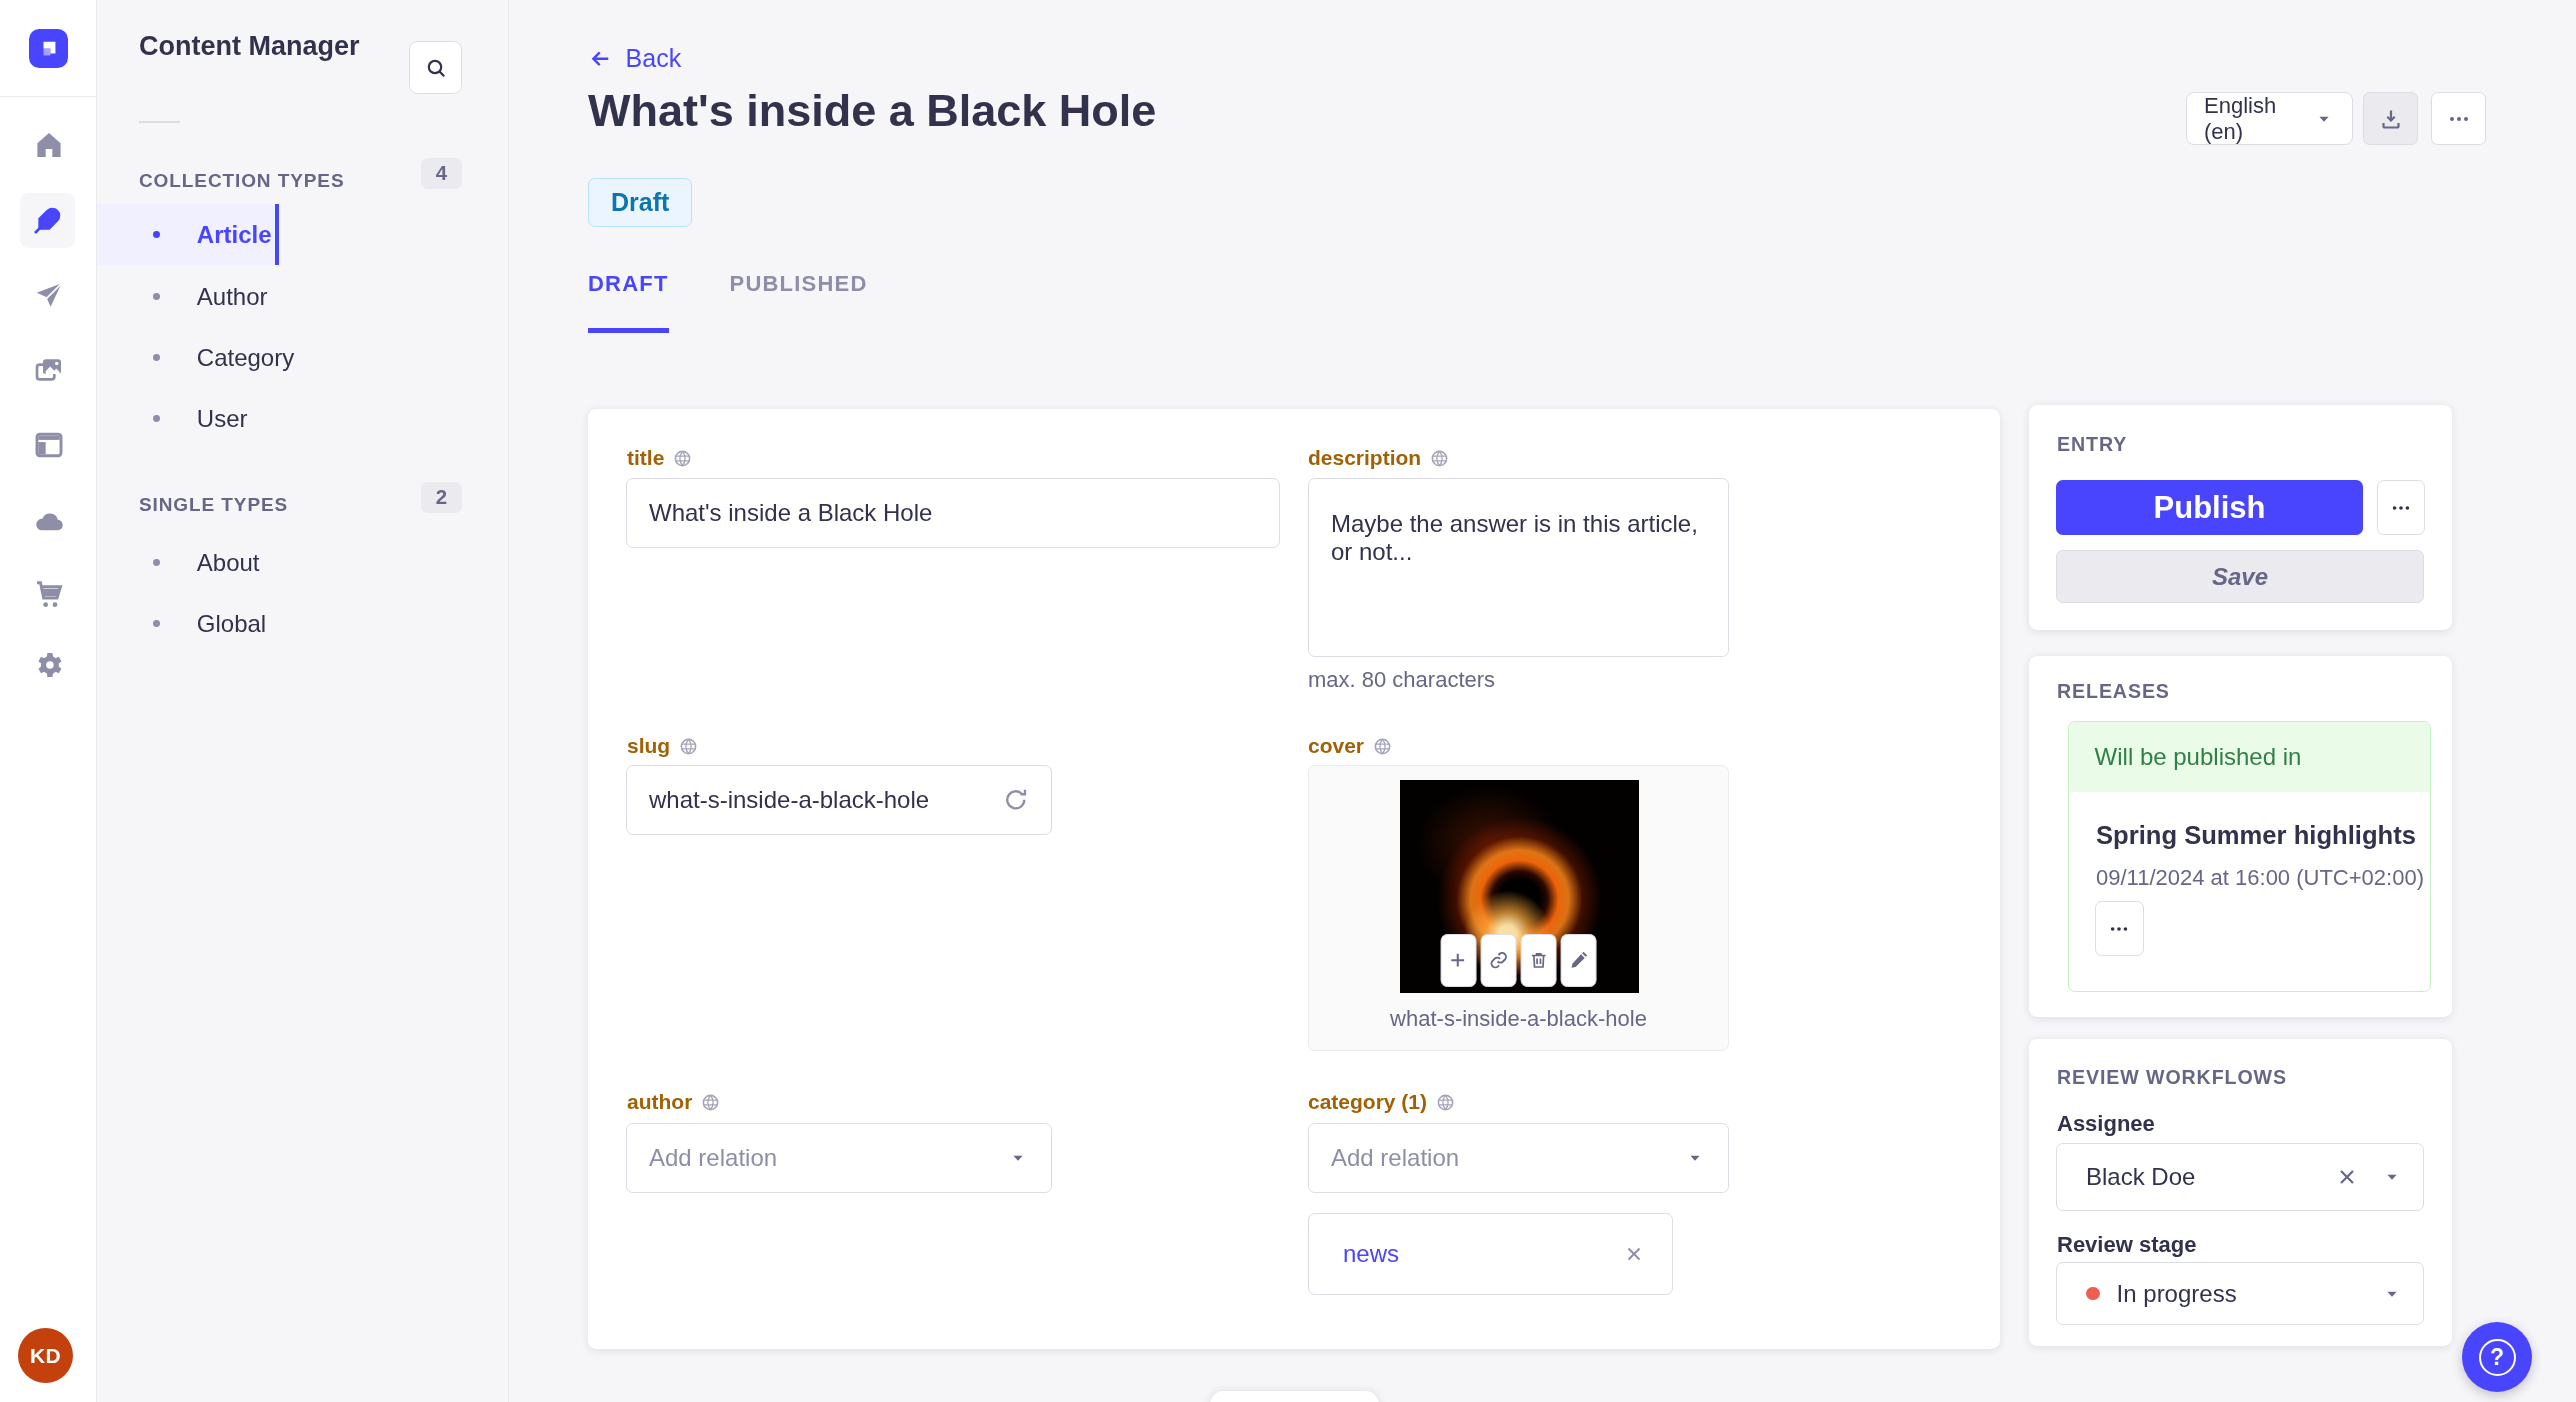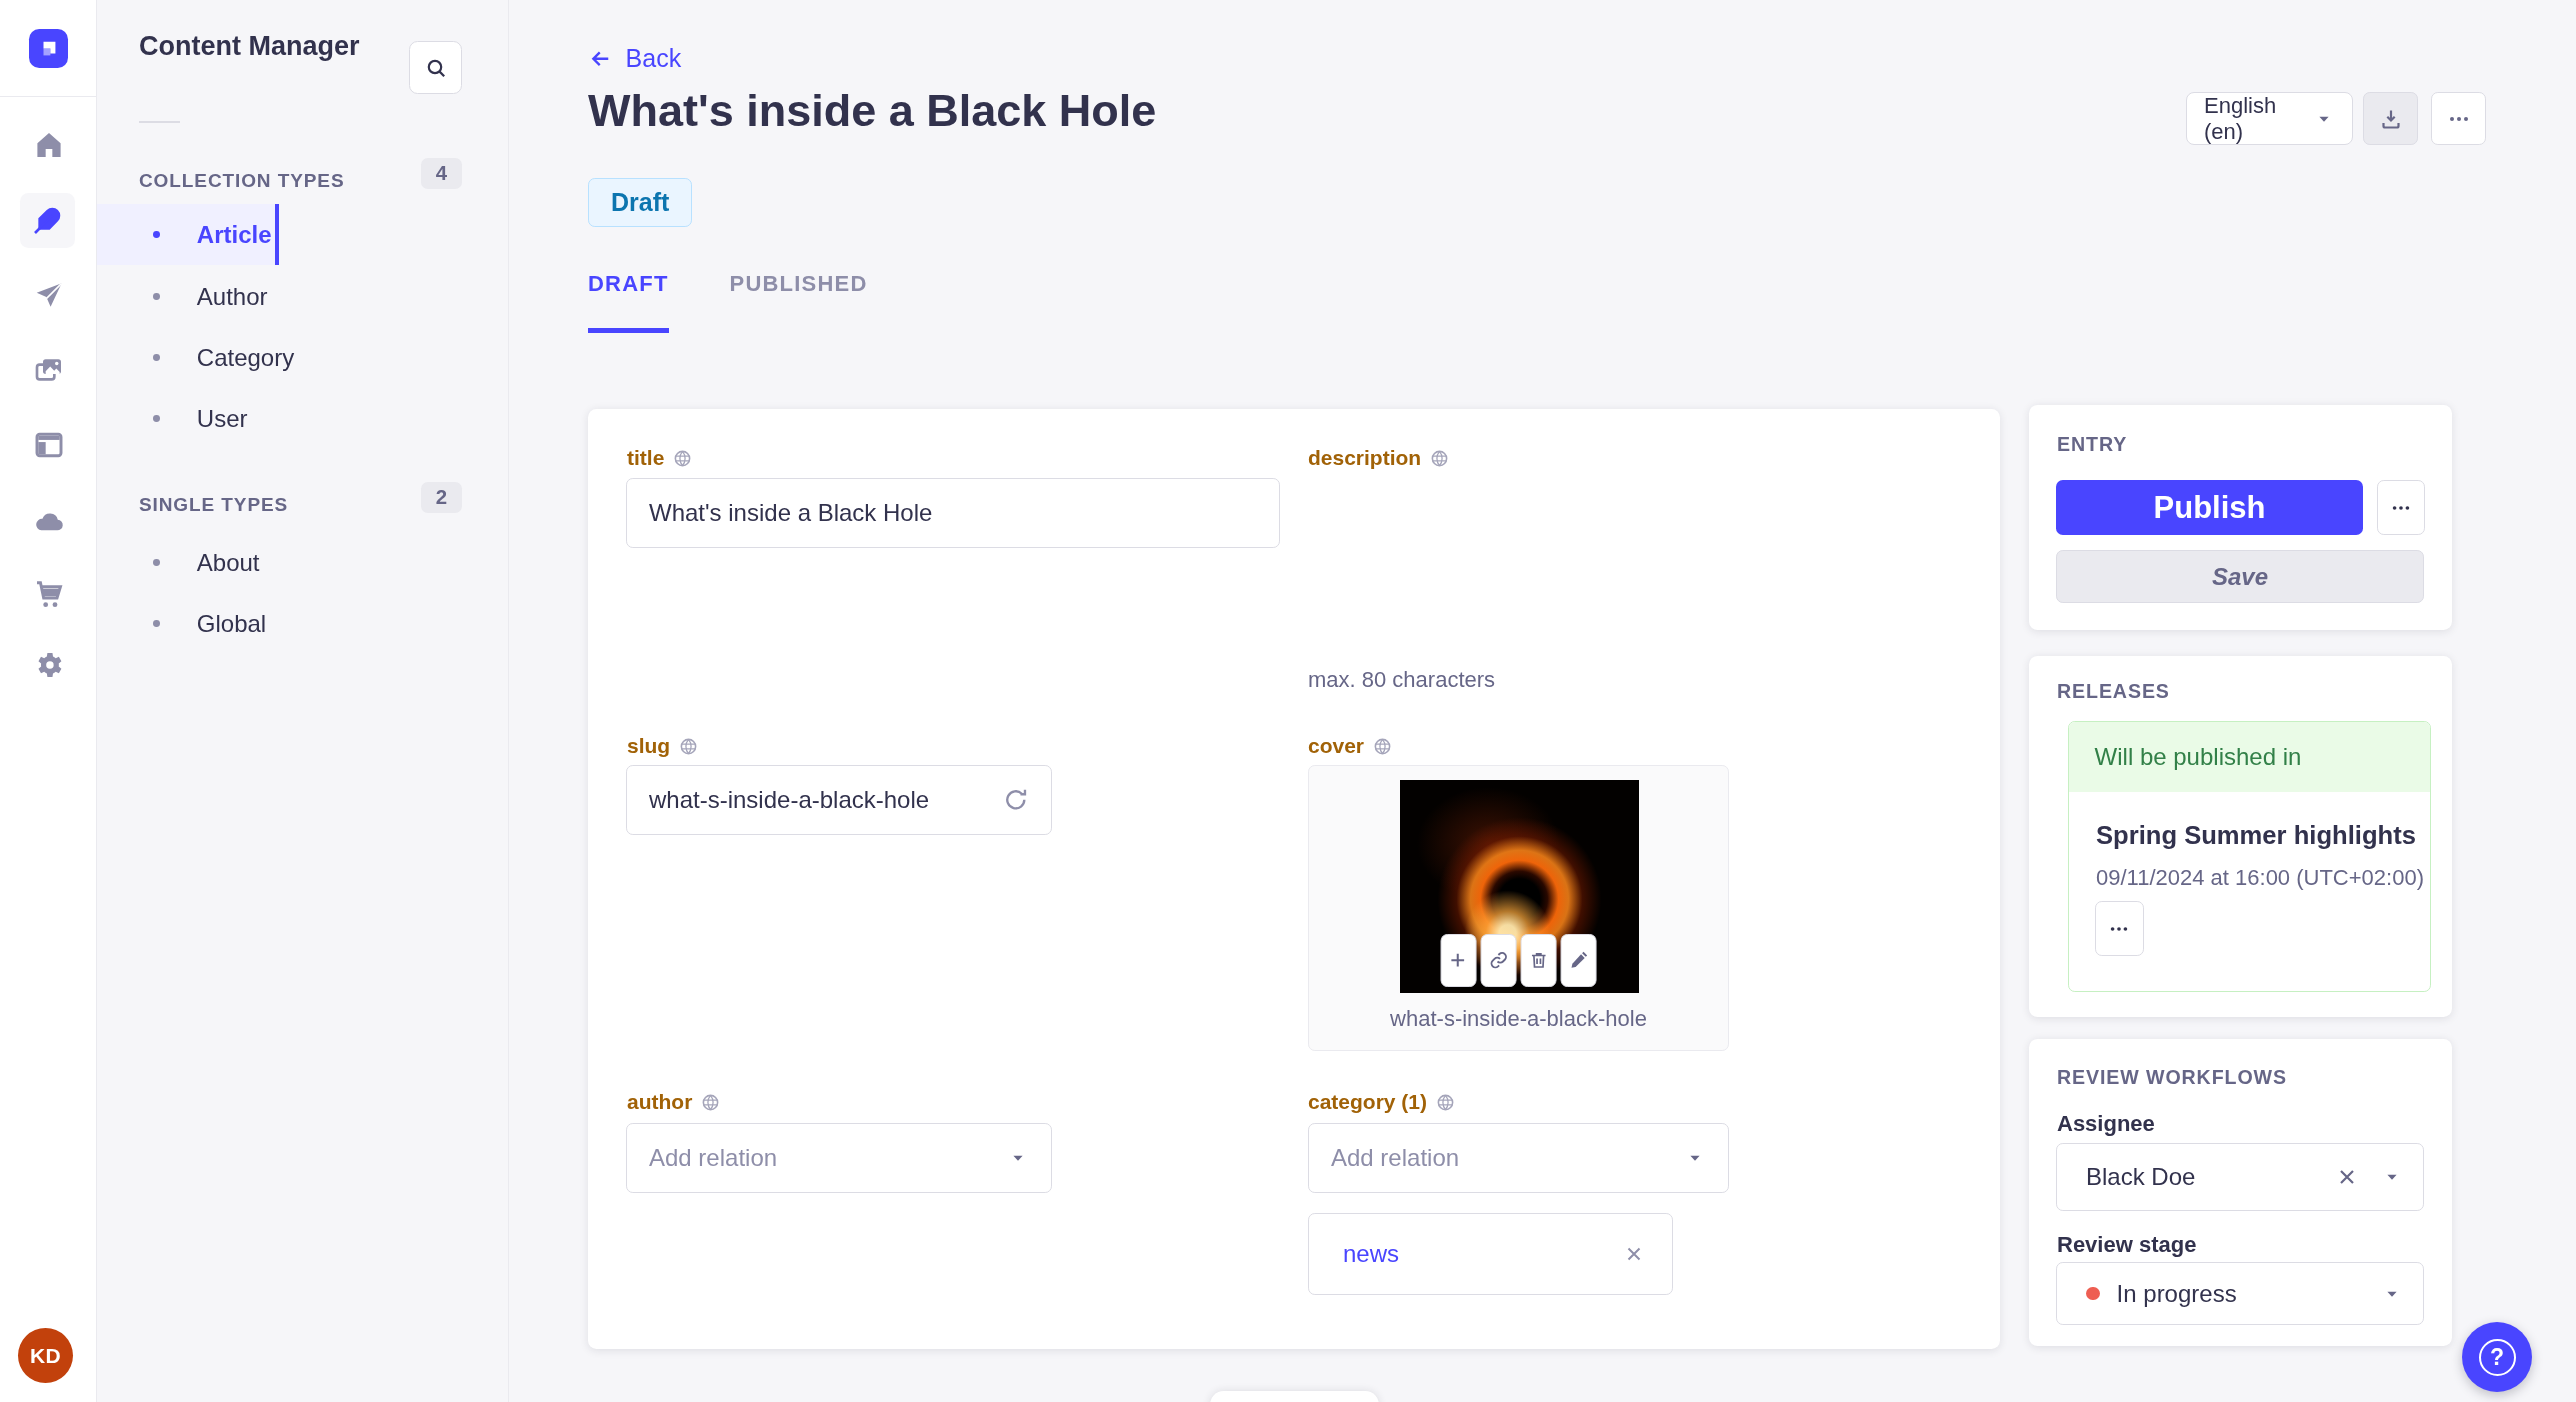--- a/index.html
+++ b/index.html
@@ -252,20 +252,23 @@
   </div>
 
   <div class="f-label" style="left:720px; top:37px">
     <span>description</span>
     <span>
         <svg viewBox="0 0 24 24">
           <circle cx="12" cy="12" r="9" fill="none" stroke="currentColor" stroke-width="2"></circle>
           <path d="M12 3a14 14 0 0 1 0 18M12 3a14 14 0 0 0 0 18M3.5 9h17M3.5 15h17" fill="none" stroke="currentColor" stroke-width="1.6"></path>
         </svg>
       </span>
+  </div>
+  <div class="f-input f-area" style="left:720px; top:69px; width:421px; height:179px">
+    <span>Maybe the answer is in this article, or not...</span>
   </div>
   <div class="hint" style="left:720px; top:258px">max. 80 characters</div>
 
   <div class="f-label" style="left:39px; top:325px">
     <span>slug</span>
     <span>
         <svg viewBox="0 0 24 24">
           <circle cx="12" cy="12" r="9" fill="none" stroke="currentColor" stroke-width="2"></circle>
           <path d="M12 3a14 14 0 0 1 0 18M12 3a14 14 0 0 0 0 18M3.5 9h17M3.5 15h17" fill="none" stroke="currentColor" stroke-width="1.6"></path>
         </svg>

